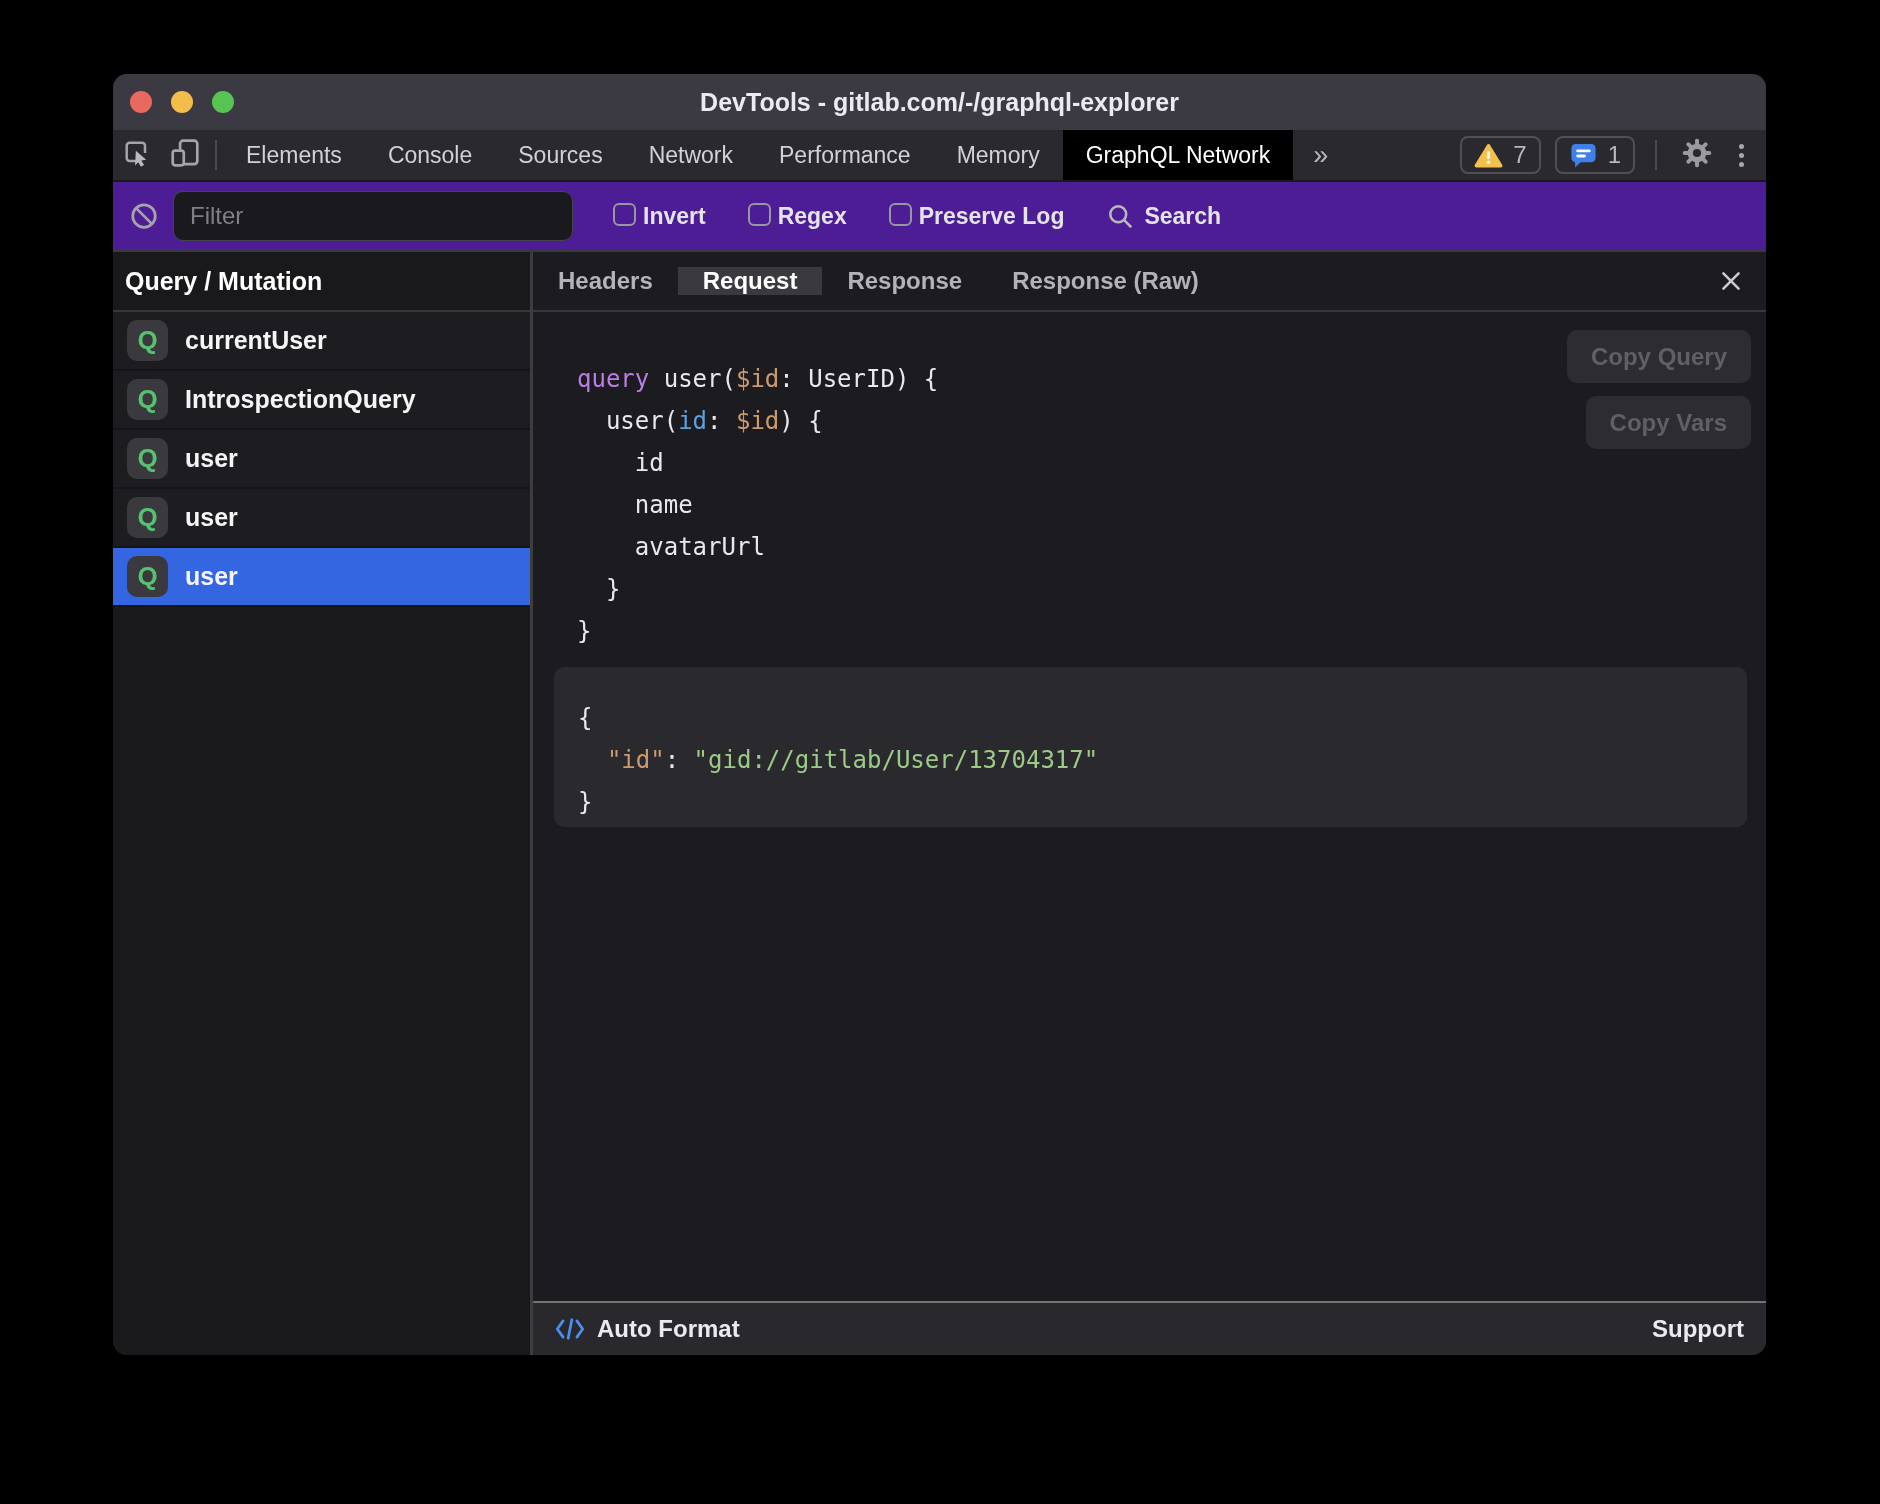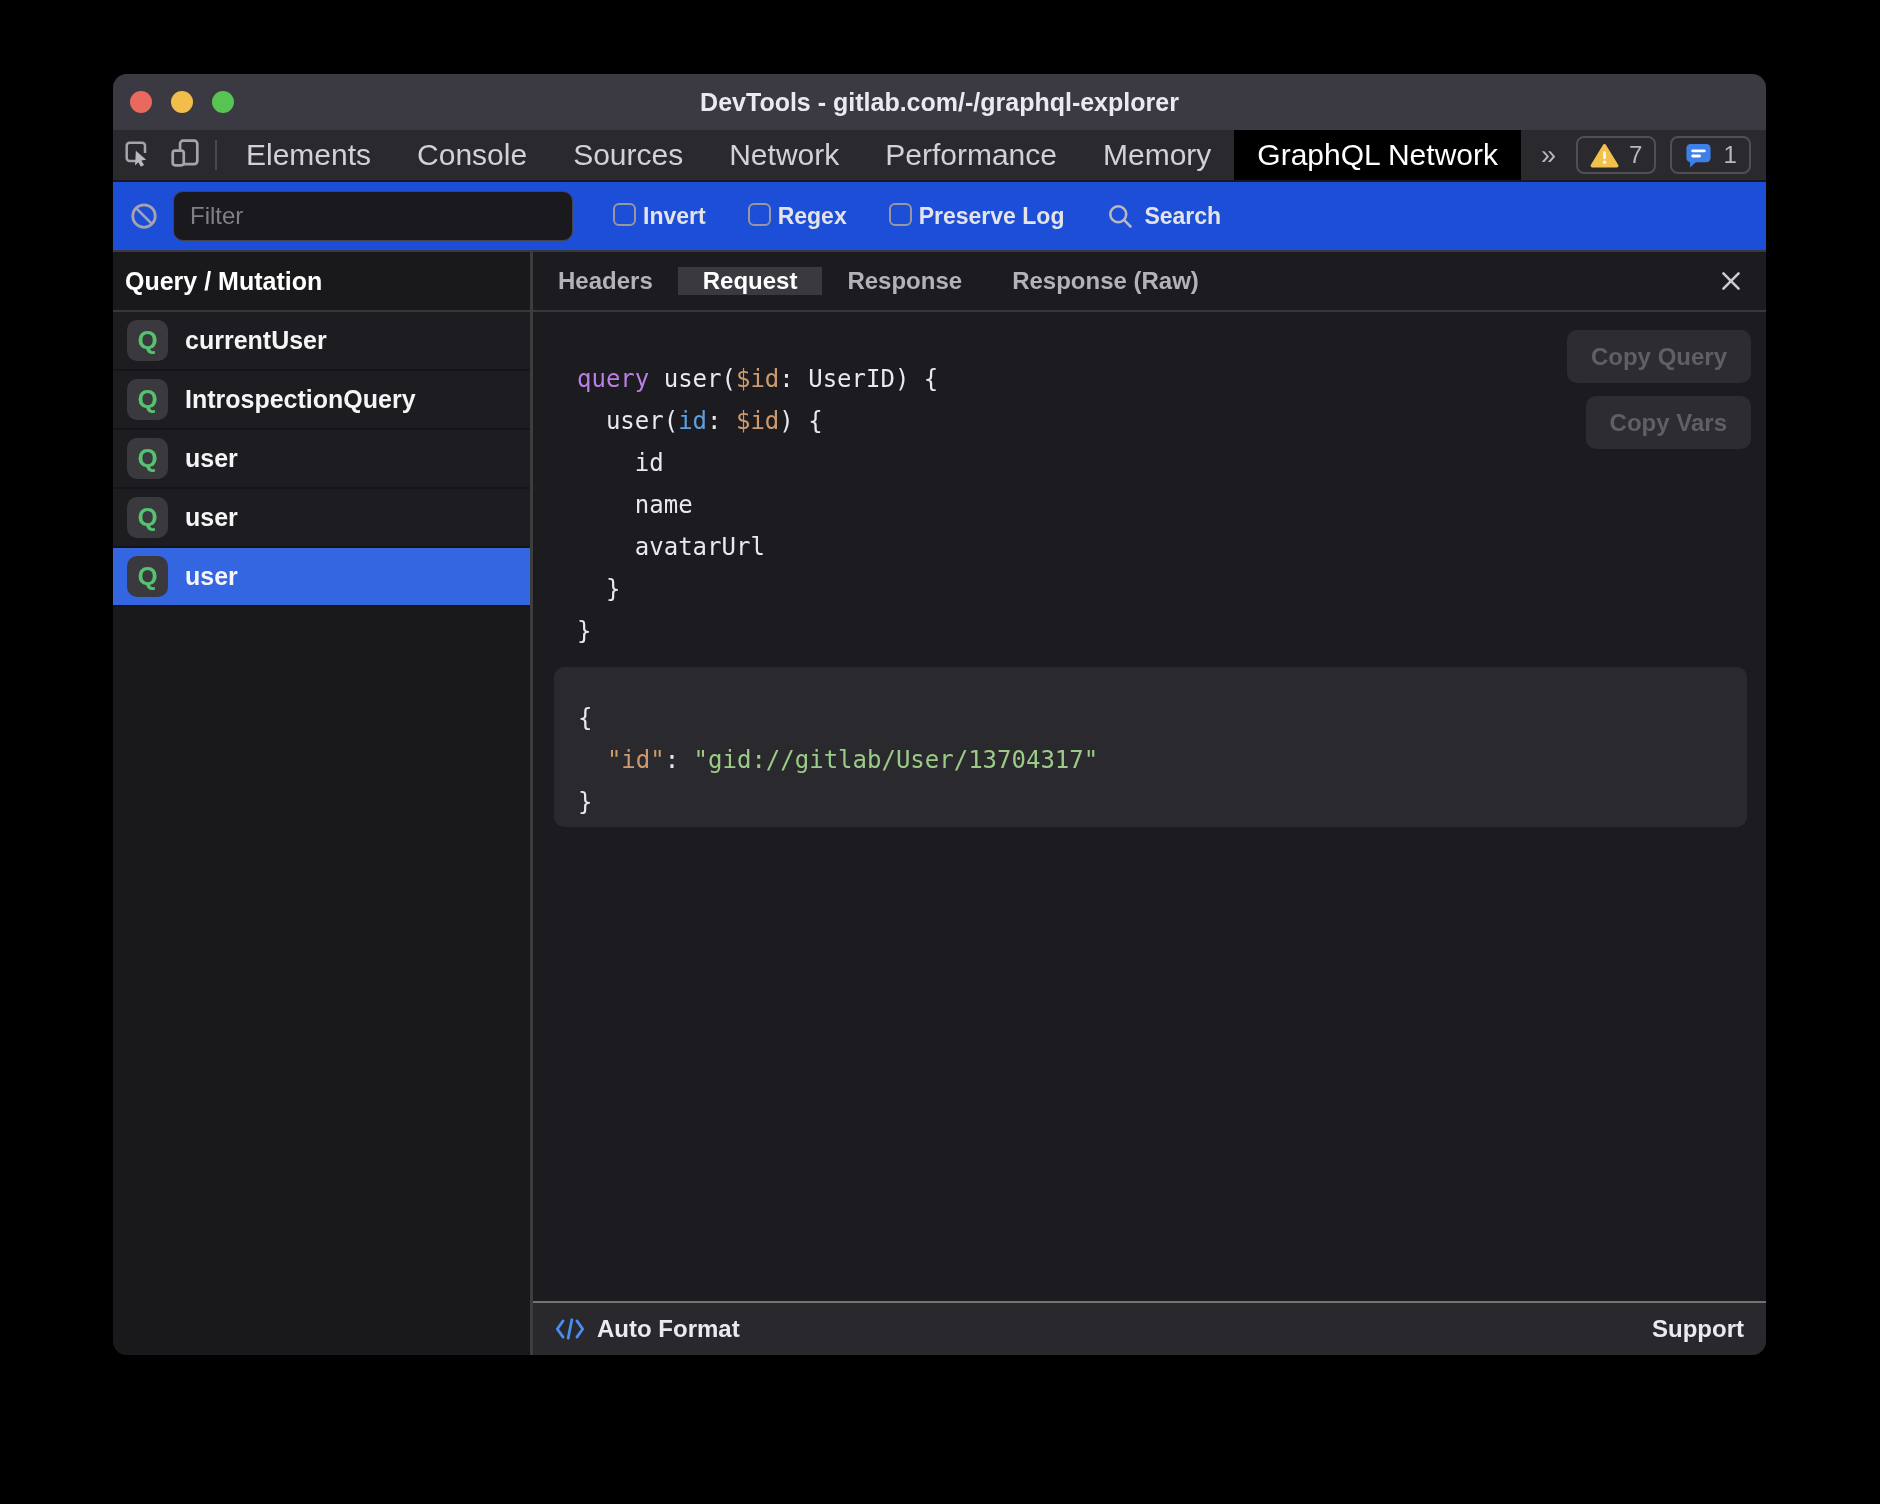--- a/index.html
+++ b/index.html
@@ -23,34 +23,34 @@
   .light.green { background:#57c353; }
   .title-text { color:#eceaf0; font-size:25px; font-weight:bold; }
 
   
   .main-tabs {
     height:52px; background:#2a292e; flex:0 0 auto;
     display:flex; align-items:stretch; border-bottom:2px solid #19181c;
   }
   .icon-btn { display:flex; align-items:center; justify-content:center; width:48px; flex:0 0 auto; }
   .vsep { width:2px; height:30px; background:#4a494f; align-self:center; margin:0 6px; flex:0 0 auto; }
-  .tab { display:flex; align-items:center; padding:0 23px; font-size:30px; color:#d2d1d6; white-space:nowrap; cursor:default; }
+  .tab { display:flex; align-items:center; padding:0 23px; font-size:23px; color:#d2d1d6; white-space:nowrap; cursor:default; }
   .tab.active { background:#000; color:#fff; }
   .chevron-more { display:flex; align-items:center; padding:0 20px; font-size:27px; color:#b9b8bd; }
   .tabbar-right { margin-left:auto; display:flex; align-items:center; padding-right:14px; gap:14px; }
   .badge {
     display:flex; align-items:center; gap:10px; height:38px; padding:0 12px;
     border:2px solid #504f55; border-radius:8px; color:#b9b8be; font-size:24px;
   }
   .menu-dots { display:flex; flex-direction:column; gap:4px; padding:0 8px; }
   .menu-dots i { width:5px; height:5px; border-radius:50%; background:#a7a6ab; }
 
   
   .filter-bar {
-    height:70px; background:#1d4ed8; flex:0 0 auto; border-bottom:2px solid #3a393e;
+    height:70px; background:#4c1d95; flex:0 0 auto; border-bottom:2px solid #3a393e;
     display:flex; align-items:center; padding:0 16px;
   }
   .filter-input {
     width:400px; height:50px; margin-left:14px; background:#1a191e;
     border:1.5px solid #45444a; border-radius:10px; color:#e8e7ec;
     font-size:24px; padding:0 16px; outline:none; font-family:"Liberation Sans", sans-serif;
   }
   .filter-input::placeholder { color:#827f88; }
   .checks { display:flex; align-items:center; margin-left:40px; gap:42px; }
   .check-group { display:flex; align-items:flex-start; gap:7px; cursor:default; }

